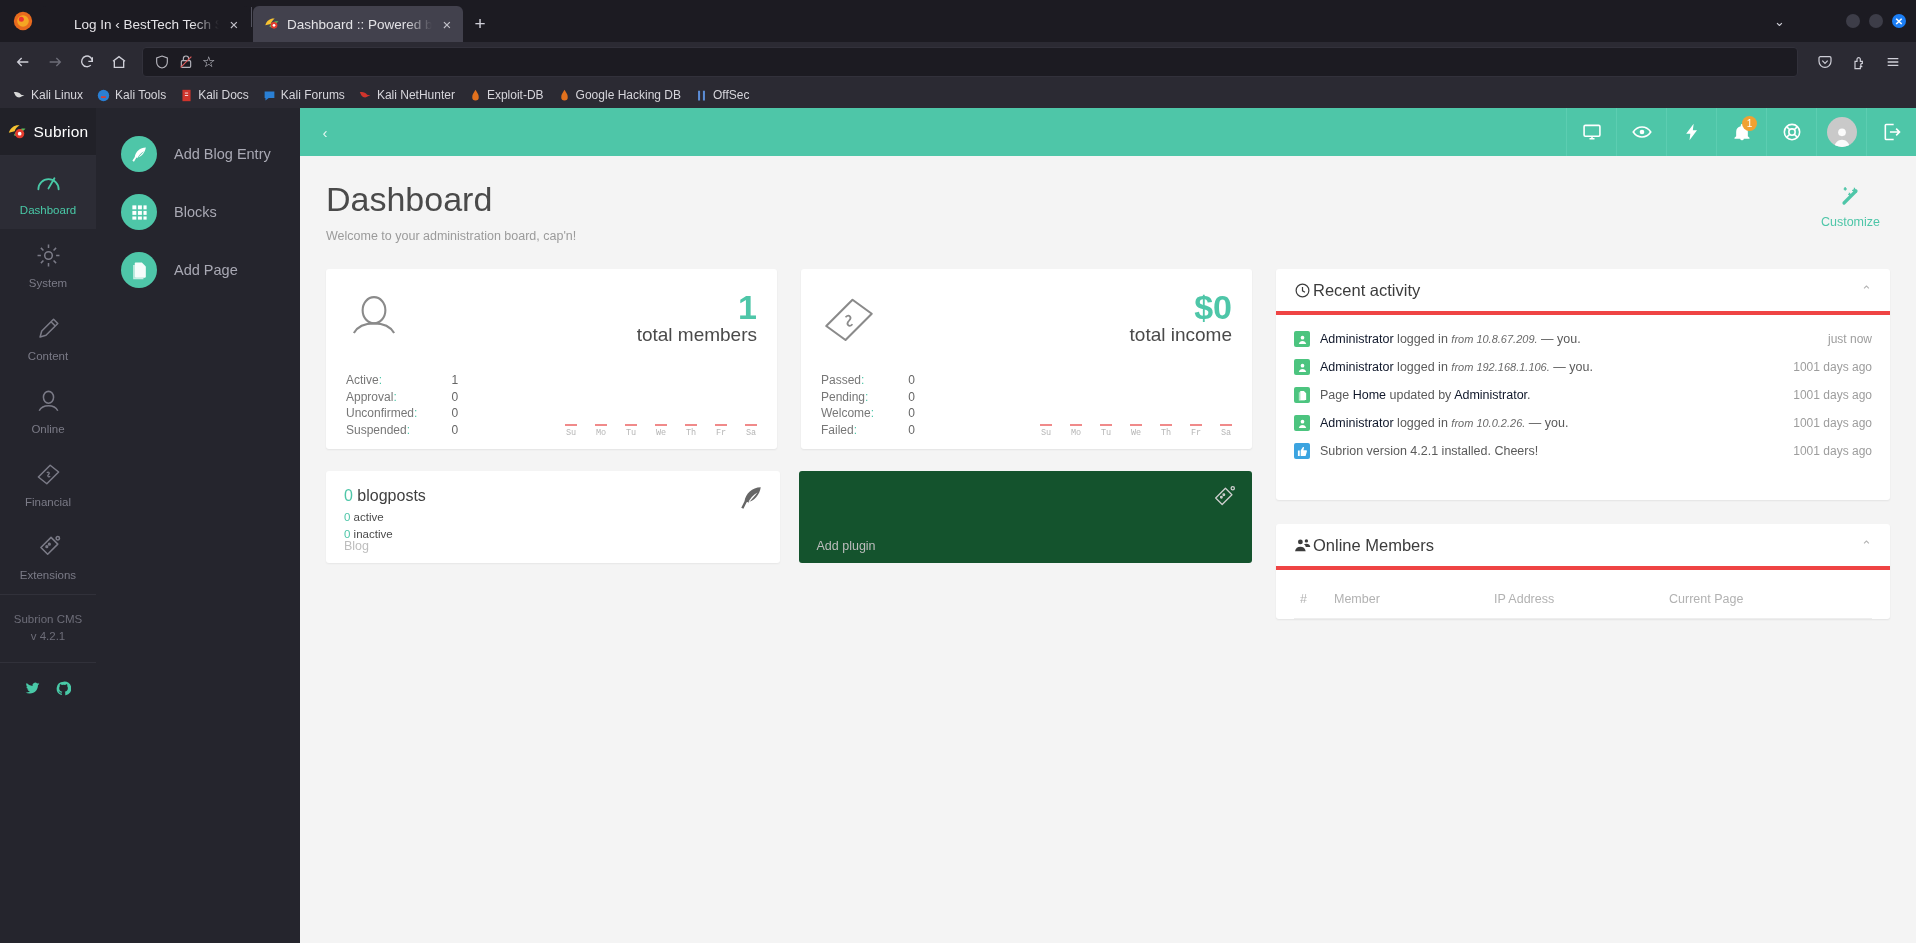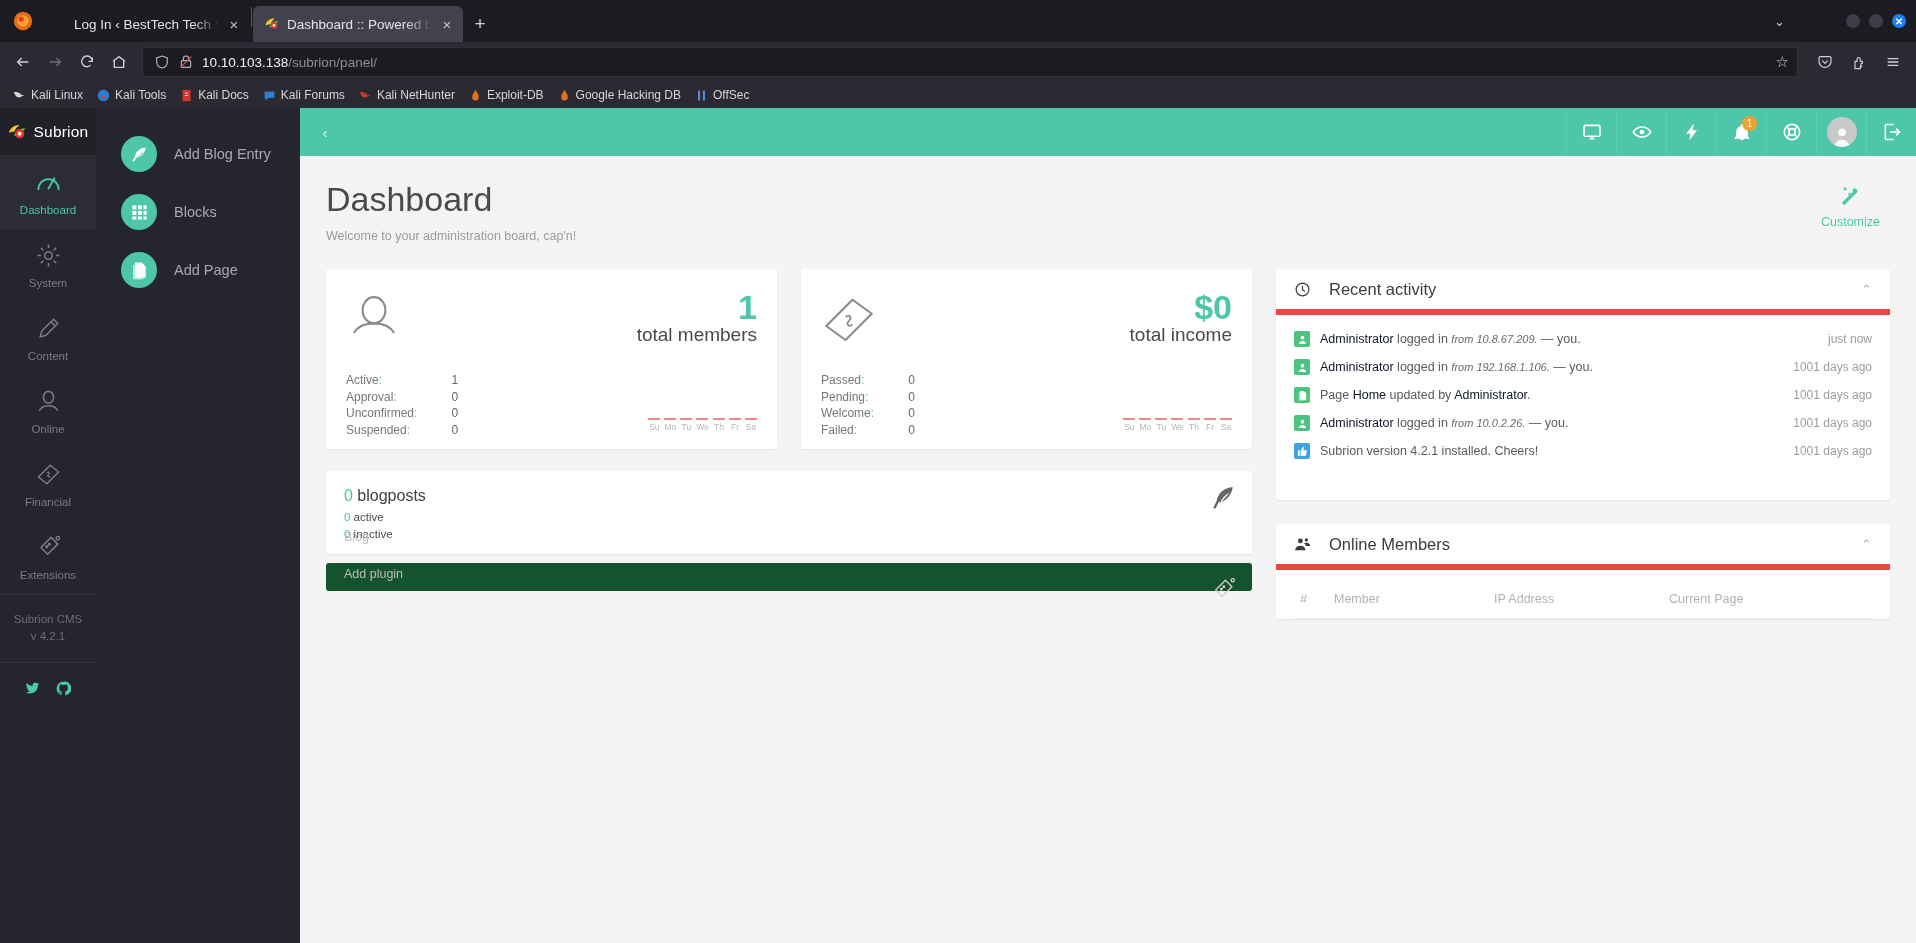--- a/index.html
+++ b/index.html
@@ -144,44 +144,44 @@
   .card-glyph svg { width: 56px; height: 56px; stroke: #8a8a8a; fill: none; }
   .card-big { flex: 1 1 auto; text-align: right; }
   .card-big .num { font-size: 34px; color: #4ec6a8; font-weight: bold; line-height: .95; }
   .card-big .cap { font-size: 19px; color: #4a4a4a; margin-top: 1px; }
   .card-stats { margin-top: 22px; font-size: 12px; line-height: 1.22; }
   .card-stats table { border-collapse: collapse; }
   .card-stats td { padding: 0 0 2px 0; font-size: 12px; }
   .card-stats td.k { color: #4ec6a8; padding-right: 34px; }
   .card-stats td.k span { color: #777; }
   .card-stats td.v { color: #666; }
-  .spark { position: absolute; right: 20px; bottom: 17px; display: flex; gap: 4px; }
+  .spark { position: absolute; right: 20px; bottom: 11px; display: flex; gap: 18px; font-family: Liberation Mono, monospace; }
   .spark .d { text-align: center; }
   .spark .d .bar { width: 12px; height: 2px; background: #f08a8a; margin-bottom: 2px; }
   .spark .d .lb { font-size: 8.5px; color: #b5b5b5; }
 
-  .minirow { display: flex; gap: 9px; margin-top: 22px; flex-direction: column; }
+  .minirow { display: flex; gap: 19px; margin-top: 22px; }
   .mini {
     flex: 1 1 0; background: #fff; border-radius: 3px; box-shadow: 0 1px 2px rgba(0,0,0,.06);
     padding: 16px 18px 12px 18px; height: 92px; position: relative;
   }
   .mini.ghost { background: #14532d; box-shadow: none; }
   .mini .m-title { font-size: 16px; color: #3f3f3f; }
   .mini .m-title .n { color: #4ec6a8; }
   .mini .m-sub { font-size: 11.5px; color: #4a4a4a; margin-top: 5px; line-height: 1.35; }
   .mini .m-sub .n { color: #4ec6a8; }
   .mini .m-foot { position: absolute; left: 18px; bottom: 10px; font-size: 12.5px; color: #bdbdbd; }
   .mini .m-icon { position: absolute; right: 16px; top: 14px; }
   .mini .m-icon svg { width: 26px; height: 26px; }
 
   .panel { background: #fff; border-radius: 3px; box-shadow: 0 1px 2px rgba(0,0,0,.07); }
   .panel + .panel { margin-top: 24px; }
   .panel-head {
     height: 46px; display: flex; align-items: center; padding: 0 18px;
-    border-bottom: 6px solid #ef4444; gap: 18px;
+    border-bottom: 4px solid #ef4444; gap: 2px;
   }
   .panel-head .ph-icon { width: 17px; height: 17px; display:flex;align-items:center;justify-content:center; }
   .panel-head .ph-icon svg { width: 17px; height: 17px; }
   .panel-head .ph-title { flex: 1 1 auto; font-size: 16.5px; color: #3c3c3c; }
   .panel-head .ph-toggle { color: #b4b4b4; font-size: 13px; }
 
   .activity { padding: 10px 18px 16px 18px; height: 185px; }
   .act-row { display: flex; align-items: center; gap: 10px; padding: 6px 0; font-size: 12.5px; color: #5a5a5a; }
   .act-ico { width: 16px; height: 16px; flex: 0 0 16px; border-radius: 2px; background: #4cc47f; display:flex;align-items:center;justify-content:center; }
   .act-ico svg { width: 11px; height: 11px; fill: #fff; }
@@ -272,21 +272,20 @@
             <path d="M12 3l8 3v6c0 5-3.5 8-8 9-4.5-1-8-4-8-9V6z"></path>
           </svg>
       </span>
       <span class="u-icon">
         <svg viewBox="0 0 24 24" fill="none" stroke="currentColor" stroke-width="1.7">
             <rect x="5" y="10" width="14" height="10" rx="1.5"></rect>
             <path d="M8 10V7a4 4 0 018 0v3"></path>
             <path d="M4 20L20 4" stroke="#e05a5a"></path>
           </svg>
       </span>
-      <span class="u-text"><b>10.10.103.138</b><span>/subrion/panel/</span></span>
       <span class="star">☆</span>
     </div>
 
     <div class="navright">
       <div class="navbtn">
         <svg viewBox="0 0 24 24" fill="none" stroke="currentColor" stroke-width="1.8">
             <path d="M3 6a2 2 0 012-2h14a2 2 0 012 2v5a9 9 0 01-18 0z"></path>
             <path d="M8 10l4 4 4-4"></path>
           </svg>
       </div>

